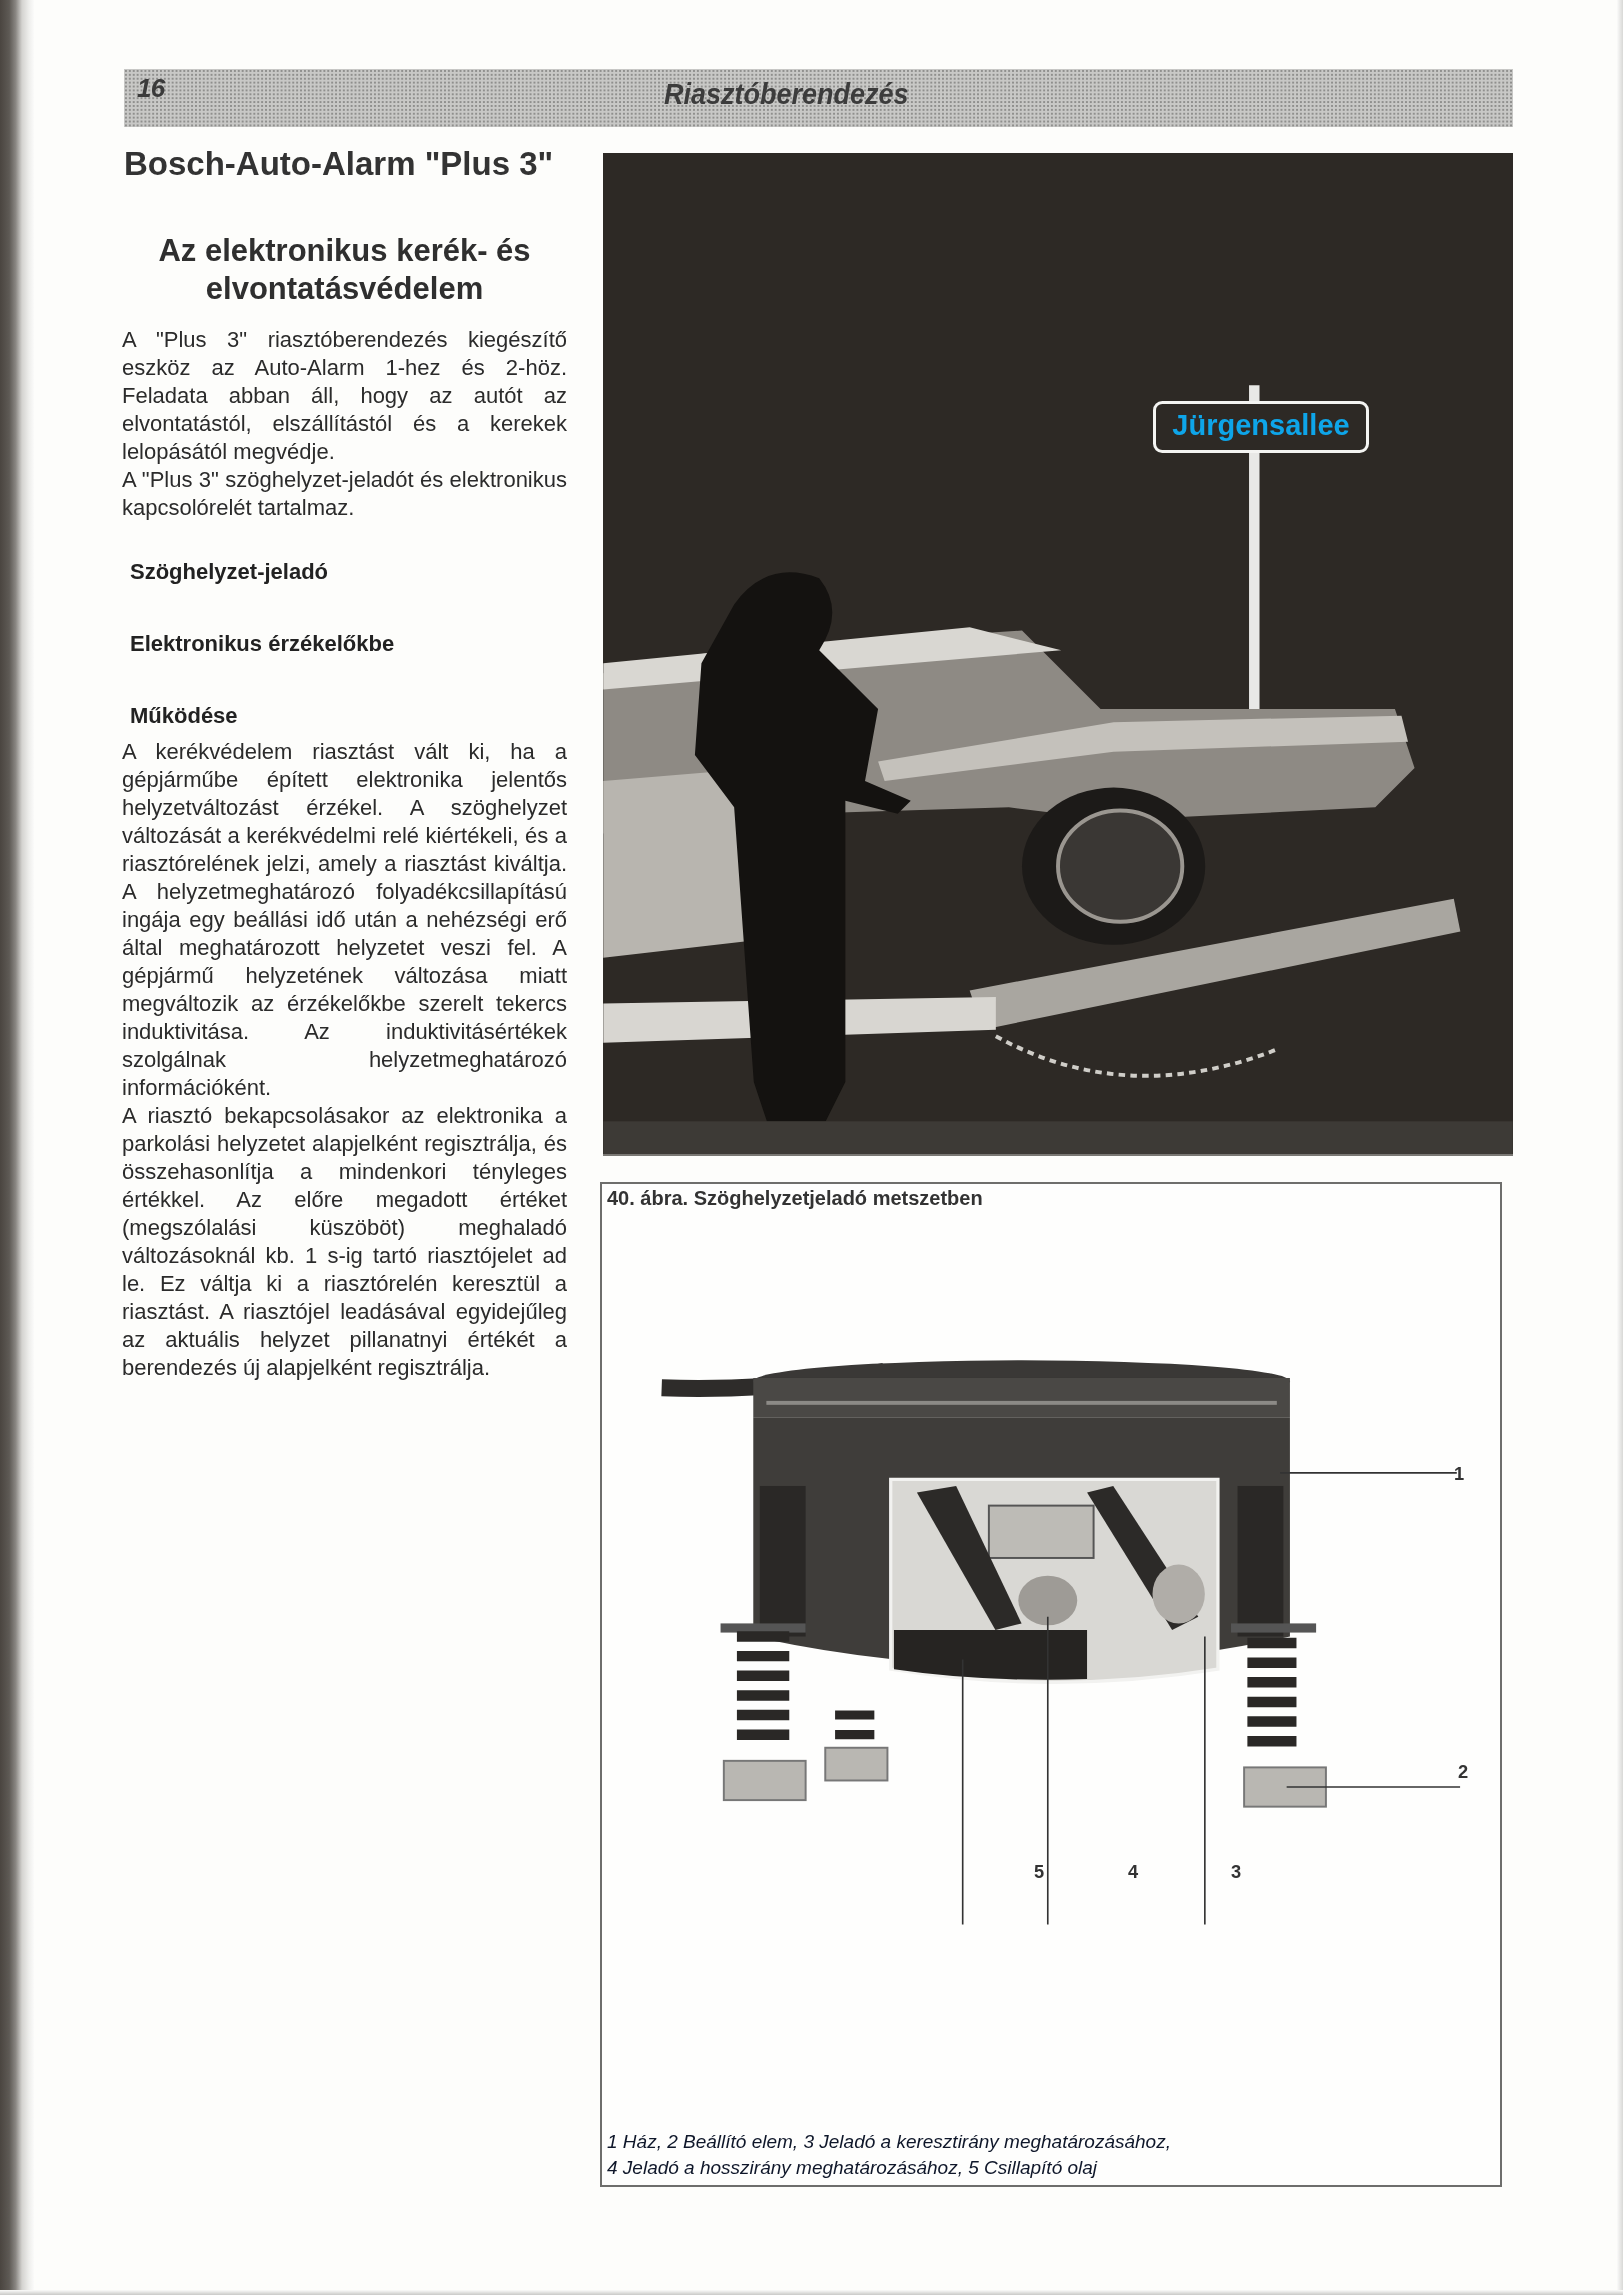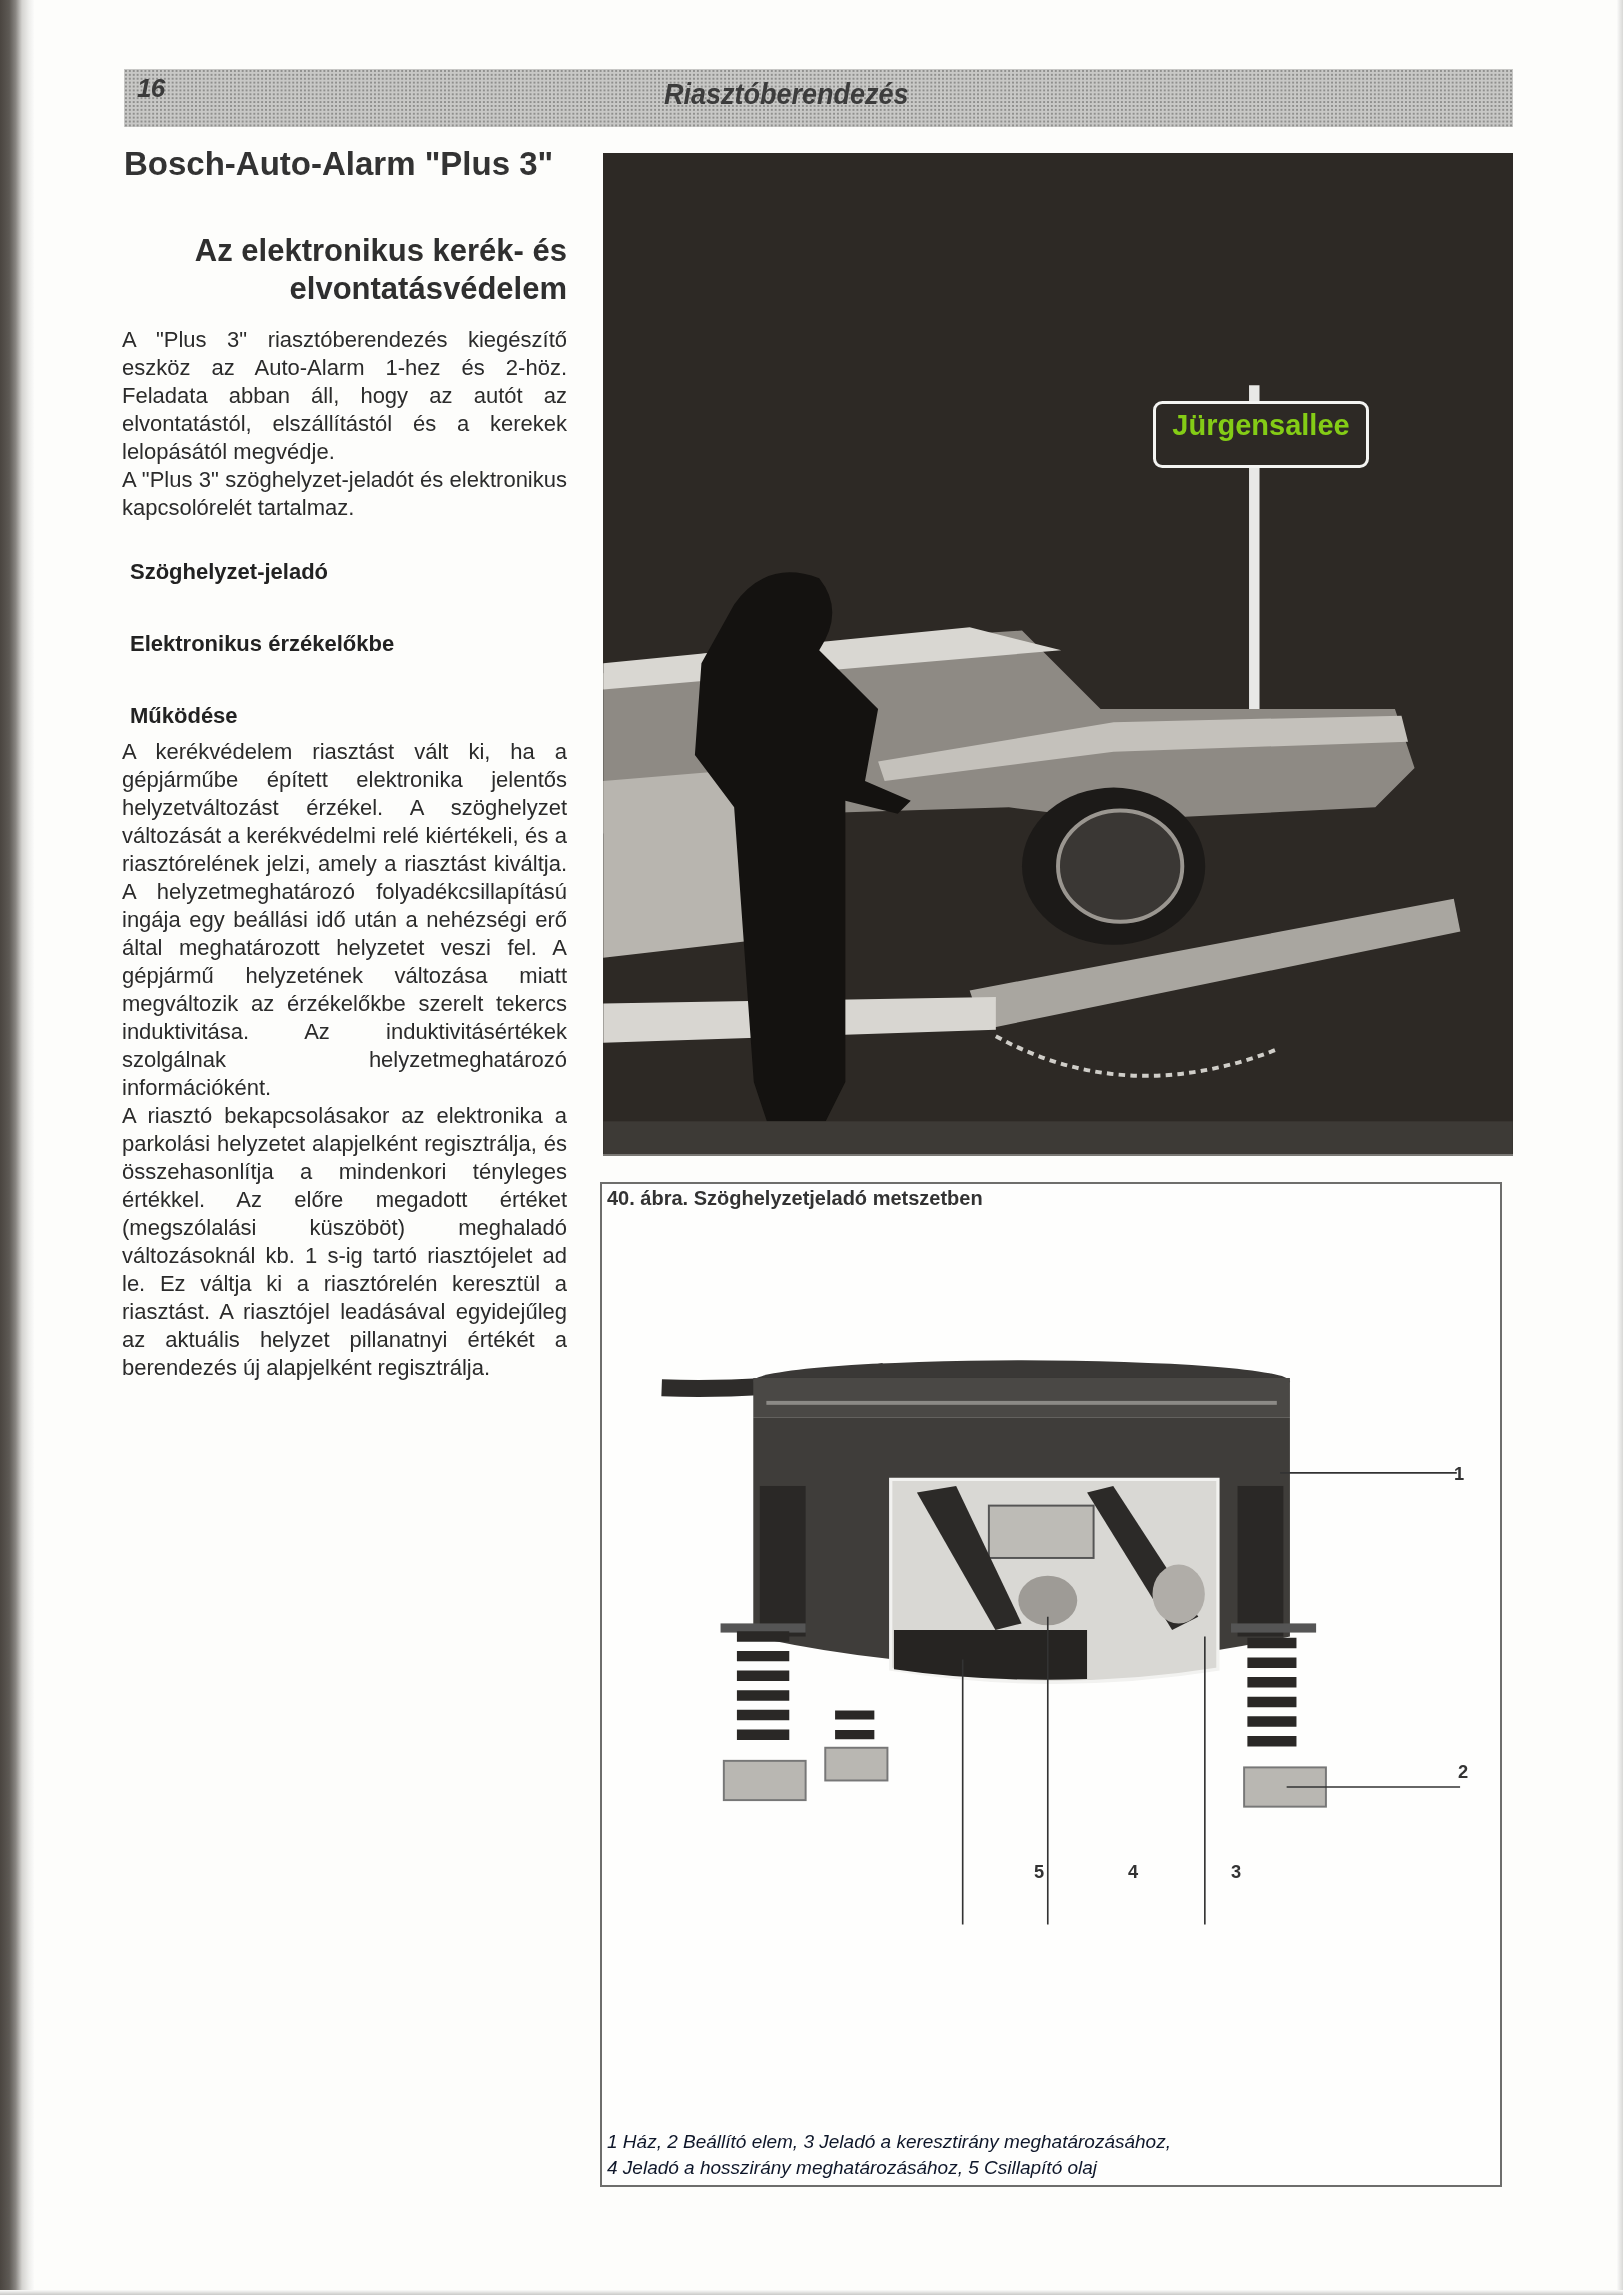--- a/index.html
+++ b/index.html
@@ -36,35 +36,35 @@
     color: #3c3c3c; transform: scaleX(0.9); transform-origin: left top;
   }
   .doc-title {
     position: absolute; left: 124px; top: 145px; font-size: 33px; font-weight: bold; color: #333;
   }
   .left-col {
     position: absolute; left: 122px; top: 232px; width: 445px;
     font-size: 22px; line-height: 28px; color: #2b2b2b; text-align: justify;
   }
   .section-title {
-    font-size: 31px; line-height: 38px; font-weight: bold; color: #2f2f2f; margin: 0 0 18.3px 0; text-align: right;
+    font-size: 31px; line-height: 38px; font-weight: bold; color: #2f2f2f; margin: 0 0 18.3px 0; text-align: center;
   }
   .sub-title { font-weight: bold; font-size: 22px; line-height: 28px; color: #222; margin: 8px; text-align: left; }
   .para { margin: 0; }
   .gap { height: 28px; }
   
   .photo {
     position: absolute; left: 603px; top: 153px; width: 910px; height: 1001px;
     background: #2d2925; overflow: hidden; border-bottom: 2.6px solid #7a7874;
   }
   .photo svg { position: absolute; left: 0; top: 0; }
   .street-sign {
-    position: absolute; left: 1153px; top: 401px; width: 216px; height: 67px;
+    position: absolute; left: 1153px; top: 401px; width: 216px; height: 52px;
     border: 3.9px solid #f4f4f2; border-radius: 9.2px; box-sizing: border-box;
-    color: #84cc16; font-size: 29px; font-weight: bold; text-align: center; line-height: 43px;
+    color: #0ea5e9; font-size: 29px; font-weight: bold; text-align: center; line-height: 43px;
     letter-spacing: 0px; background: #2d2925;
   }
   
   .figure-box {
     position: absolute; left: 600px; top: 1182px; width: 902px; height: 1005px;
     border: 2px solid #6e6e6c; box-sizing: border-box; background: #fefefd;
   }
   .figure-caption {
     position: absolute; left: 607px; top: 1187px; font-size: 20px; font-weight: bold; color: #333;
   }

